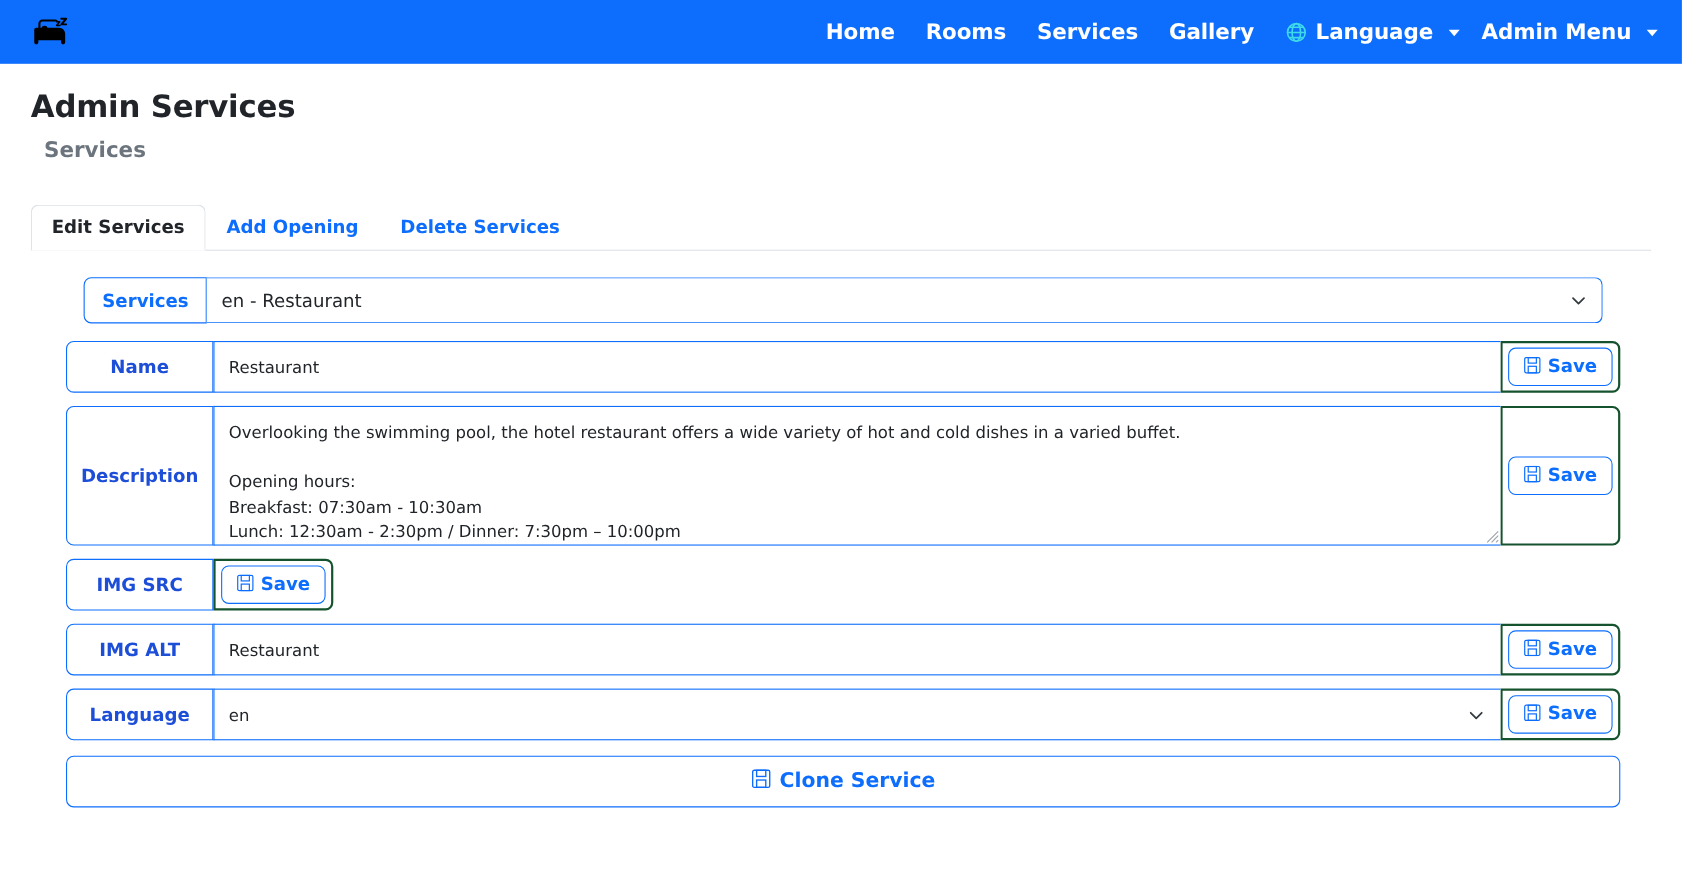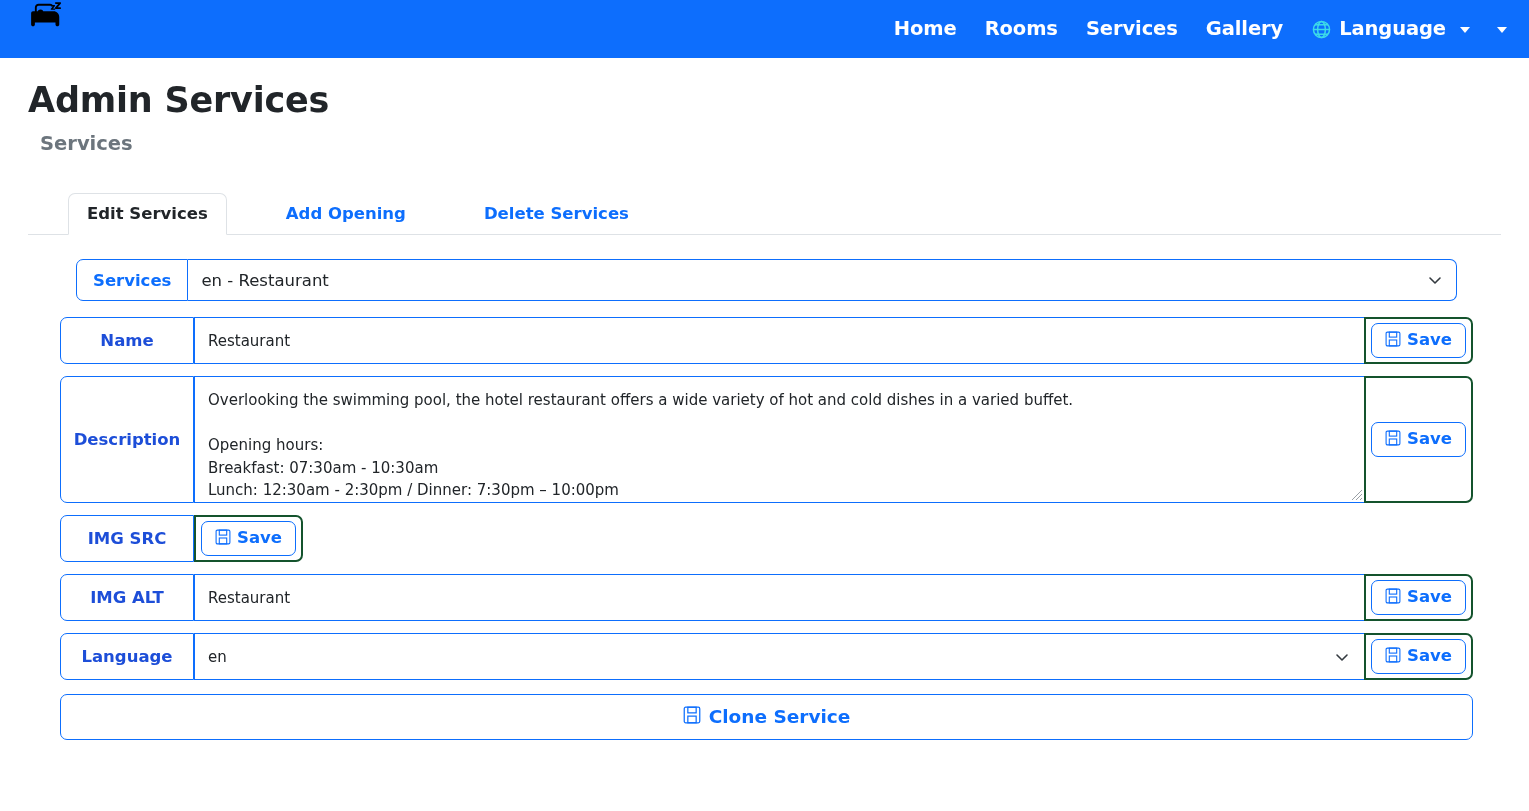--- a/index.html
+++ b/index.html
@@ -9,21 +9,21 @@
     background: #ffffff;
     font-family: "DejaVu Sans", "Liberation Sans", sans-serif;
     overflow: hidden;
   }
 
   
   .navbar {
     height: 58px;
     background: #0d6efd;
     display: flex;
-    align-items: flex-start;
+    align-items: center;
     padding: 0 16px 0 28px;
     width: 1529px;
   }
   .brand {
     display: flex; align-items: center;
     margin-left: 2px;
   }
   .brand svg { display: block; }
   .nav-links {
     margin-left: auto;
@@ -51,21 +51,21 @@
     border-top: 6px solid #ffffff;
     margin-left: 7px;
     position: relative;
     top: 1px;
   }
   .nav-dropdown { display: flex; align-items: center; padding-right: 8px; }
 
   
   .page-wrap { padding: 0 28px; }
   .page-title {
-    font-size: 35px;
+    font-size: 28px;
     font-weight: 700;
     color: #212529;
     margin: 22px 0 0 0;
     letter-spacing: -0.2px;
   }
   .page-sub {
     font-size: 19.5px;
     font-weight: 700;
     color: #6c757d;
     margin: 12px 0 0 12px;
@@ -84,21 +84,20 @@
     font-size: 16.5px;
     font-weight: 700;
     color: #0d6efd;
     padding: 10px 18px 11px 18px;
     cursor: pointer;
     border: 1px solid transparent;
     border-radius: 7px 7px 0 0;
     margin-bottom: -1px;
     background: transparent;
     white-space: nowrap;
-    margin-left: 40px;
   }
   .tab.active {
     color: #212529;
     background: #ffffff;
     border-color: #dee2e6 #dee2e6 #ffffff;
   }
 
   
   .form-body { padding: 0 14px 0 18px; }
 
@@ -285,20 +284,21 @@
           <line x1="2.8" y1="12" x2="21.2" y2="12"></line>
           <line x1="4.6" y1="6.6" x2="19.4" y2="6.6"></line>
           <line x1="4.6" y1="17.4" x2="19.4" y2="17.4"></line>
         </svg>
       </span>
       <span>Language</span>
       <span class="caret"></span>
     </a>
 
     <a class="nav-link with-icon nav-dropdown" href="#">
+      <span>Admin Menu</span>
       <span class="caret"></span>
     </a>
   </div>
 </div>
 
 <div class="page-wrap">
 
   <h1 class="page-title">Admin Services</h1>
   <div class="page-sub">Services</div>
 

